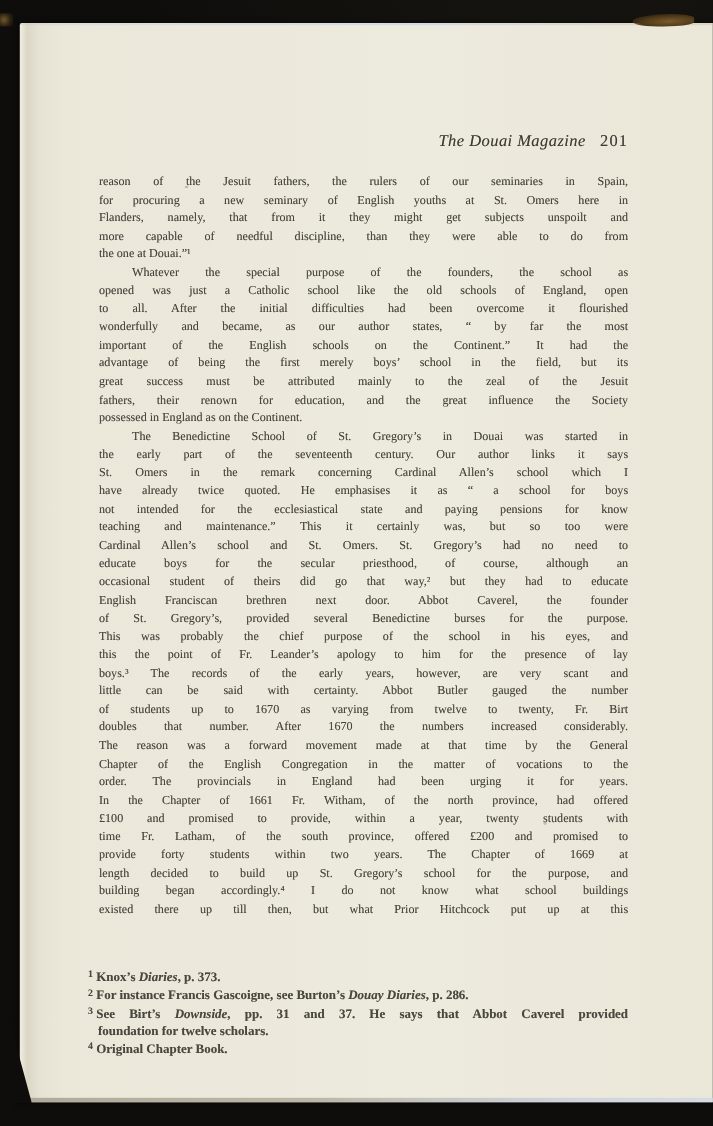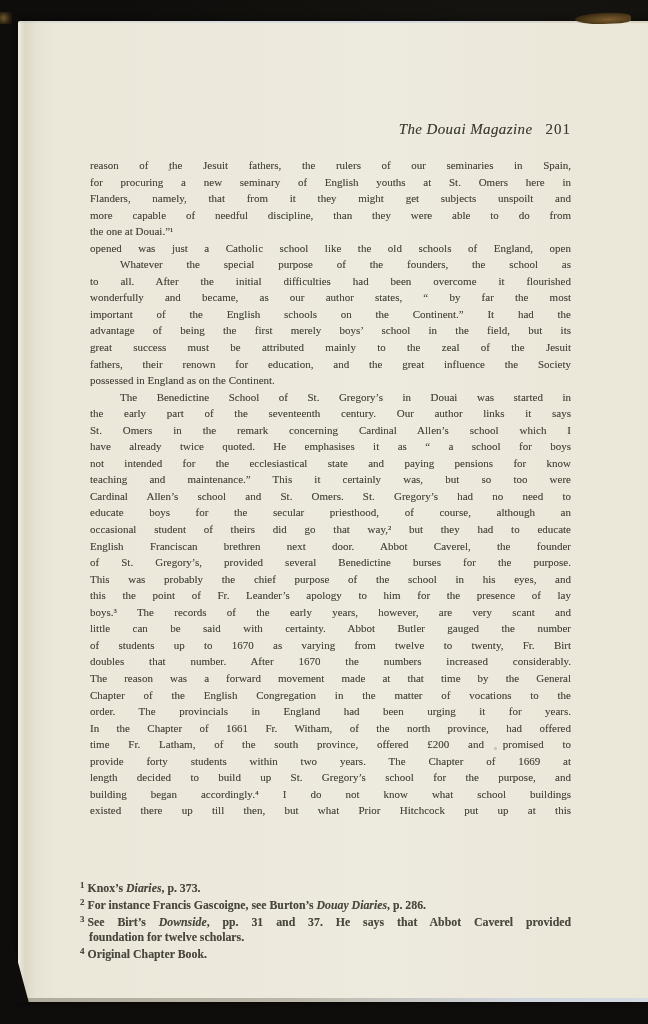--- a/index.html
+++ b/index.html
@@ -86,22 +86,22 @@
     <div class="header">
       <span class="title">The Douai Magazine</span><span class="pagenum">201</span>
     </div>
 
     <div class="body-text">
         <div class="bodyline">reason of the Jesuit fathers, the rulers of our seminaries in Spain,</div>
         <div class="bodyline">for procuring a new seminary of English youths at St. Omers here in</div>
         <div class="bodyline">Flanders, namely, that from it they might get subjects unspoilt and</div>
         <div class="bodyline">more capable of needful discipline, than they were able to do from</div>
         <div class="bodyline flush">the one at Douai.”¹</div>
+        <div class="bodyline indent">Whatever the special purpose of the founders, the school as</div>
         <div class="bodyline">opened was just a Catholic school like the old schools of England, open</div>
-        <div class="bodyline indent">Whatever the special purpose of the founders, the school as</div>
         <div class="bodyline">to all. After the initial difficulties had been overcome it flourished</div>
         <div class="bodyline">wonderfully and became, as our author states, “ by far the most</div>
         <div class="bodyline">important of the English schools on the Continent.” It had the</div>
         <div class="bodyline">advantage of being the first merely boys’ school in the field, but its</div>
         <div class="bodyline">great success must be attributed mainly to the zeal of the Jesuit</div>
         <div class="bodyline">fathers, their renown for education, and the great influence the Society</div>
         <div class="bodyline flush">possessed in England as on the Continent.</div>
         <div class="bodyline indent">The Benedictine School of St. Gregory’s in Douai was started in</div>
         <div class="bodyline">the early part of the seventeenth century. Our author links it says</div>
         <div class="bodyline">St. Omers in the remark concerning Cardinal Allen’s school which I</div>
@@ -116,20 +116,21 @@
         <div class="bodyline">This was probably the chief purpose of the school in his eyes, and</div>
         <div class="bodyline">this the point of Fr. Leander’s apology to him for the presence of lay</div>
         <div class="bodyline">boys.³ The records of the early years, however, are very scant and</div>
         <div class="bodyline">little can be said with certainty. Abbot Butler gauged the number</div>
         <div class="bodyline">of students up to 1670 as varying from twelve to twenty, Fr. Birt</div>
         <div class="bodyline">doubles that number. After 1670 the numbers increased considerably.</div>
         <div class="bodyline">The reason was a forward movement made at that time by the General</div>
         <div class="bodyline">Chapter of the English Congregation in the matter of vocations to the</div>
         <div class="bodyline">order. The provincials in England had been urging it for years.</div>
         <div class="bodyline">In the Chapter of 1661 Fr. Witham, of the north province, had offered</div>
+        <div class="bodyline">£100 and promised to provide, within a year, twenty students with</div>
         <div class="bodyline">time Fr. Latham, of the south province, offered £200 and promised to</div>
         <div class="bodyline">provide forty students within two years. The Chapter of 1669 at</div>
         <div class="bodyline">length decided to build up St. Gregory’s school for the purpose, and</div>
         <div class="bodyline">building began accordingly.⁴ I do not know what school buildings</div>
         <div class="bodyline">existed there up till then, but what Prior Hitchcock put up at this</div>
       </div>
 
     <div class="footnotes">
         <div class="fnline"><span class="fnmark">1</span><span>Knox’s </span><span class="it">Diaries</span><span>, p. 373.</span></div>
         <div class="fnline"><span class="fnmark">2</span><span>For instance Francis Gascoigne, see Burton’s </span><span class="it">Douay Diaries</span><span>, p. 286.</span></div>

